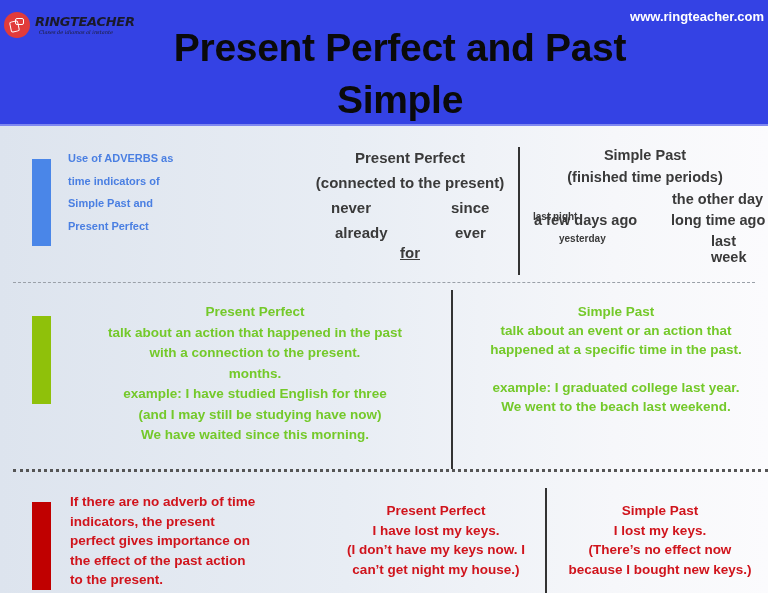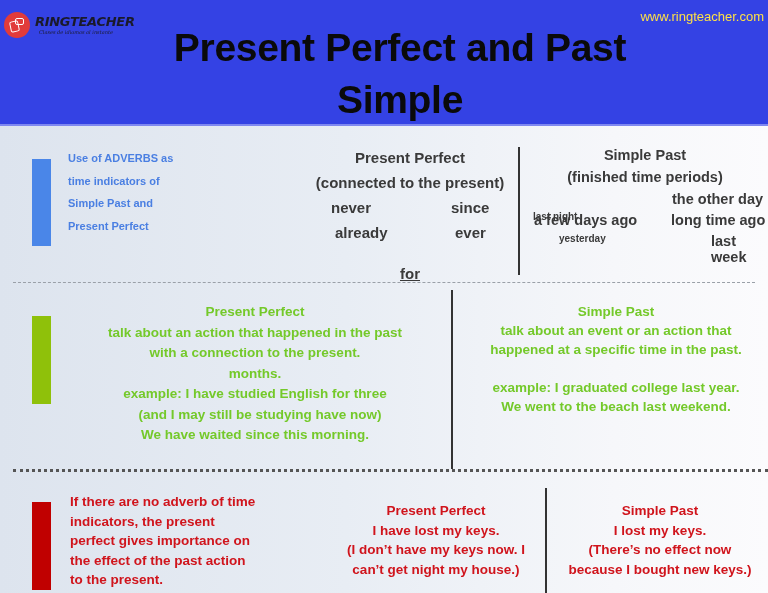--- a/index.html
+++ b/index.html
@@ -28,21 +28,21 @@
   .logo-name {
     font-family: "DejaVu Sans", sans-serif; font-weight: bold; font-style: italic;
     font-size: 13px; color: #1a1a2a; letter-spacing: -0.3px; line-height: 14px;
   }
   .logo-tag {
     font-family: "DejaVu Serif", serif; font-style: italic; font-size: 5px;
     color: #1a1a2a; margin-left: 4px; line-height: 6px;
   }
   .site-url {
     position: absolute; right: 4px; top: 9px;
-    font-family: "Liberation Sans", sans-serif; font-weight: normal; font-size: 13px; color: #fde047;
+    font-family: "Liberation Sans", sans-serif; font-weight: bold; font-size: 13px; color: #ffffff;
   }
   .title {
     position: absolute; left: 80px; top: 22px; width: 640px; text-align: center;
     font-family: "Liberation Sans", sans-serif; font-weight: bold; font-size: 39px;
     line-height: 52px; color: #0a0a0a; letter-spacing: -0.3px;
   }
   .bar { position: absolute; width: 19px; }
   .vline { position: absolute; width: 2px; background: #333; }
   .hline-solid {
     position: absolute; height: 0; border-top: 1px dashed #9aa0a8;
@@ -86,21 +86,21 @@
   <div>Present Perfect</div>
 </div>
 
 <div>
   <div class="txt gray center" style="left:300px; top:149px; width:220px;">Present Perfect</div>
   <div class="txt gray center" style="left:300px; top:174px; width:220px;">(connected to the present)</div>
   <div class="txt gray" style="left:331px; top:199px;">never</div>
   <div class="txt gray" style="left:451px; top:199px;">since</div>
   <div class="txt gray" style="left:335px; top:224px;">already</div>
   <div class="txt gray" style="left:455px; top:224px;">ever</div>
-  <div class="txt gray" style="left:400px; top:265px;text-decoration:underline;">for</div>
+  <div class="txt gray" style="left:400px; top:244px;text-decoration:underline;">for</div>
 </div>
 
 <div class="vline" style="left:518px; top:147px; height:128px;"></div>
 
 <div>
   <div class="txt gray center" style="left:540px; top:147px; width:210px; font-size:14.5px;">Simple Past</div>
   <div class="txt gray center" style="left:540px; top:169px; width:210px; font-size:14.5px;">(finished time periods)</div>
   <div class="txt gray" style="left:533px; top:191px; font-size:10px;margin-top:20px;">last night</div>
   <div class="txt gray" style="left:672px; top:191px; font-size:14.5px;">the other day</div>
   <div class="txt gray" style="left:534px; top:212px; font-size:14.5px;">a few days ago</div>

